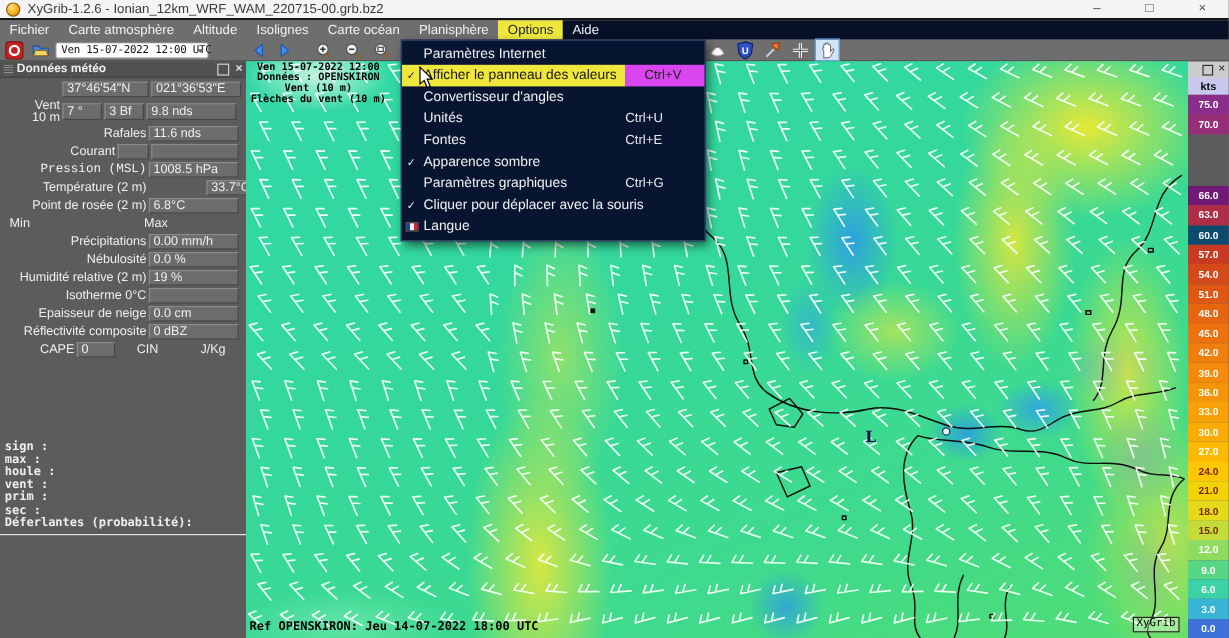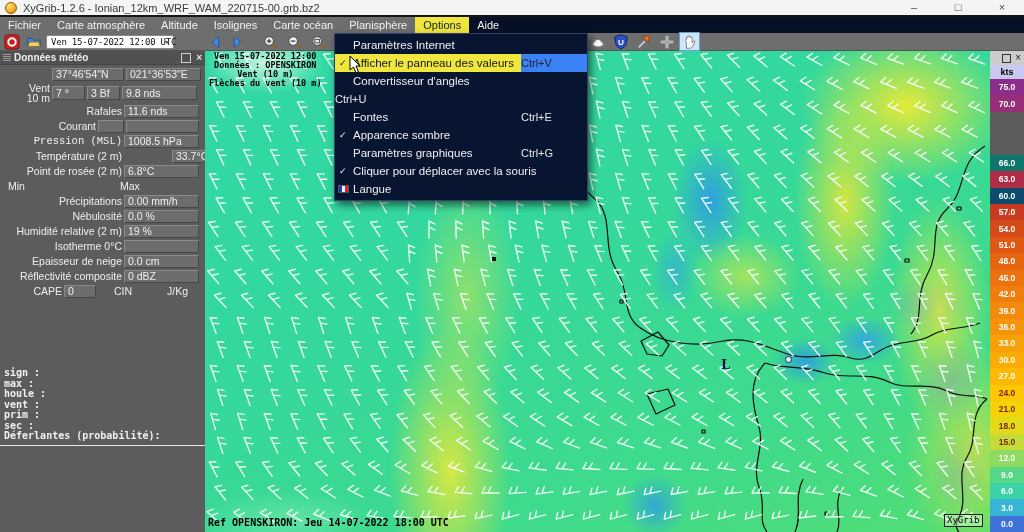--- a/index.html
+++ b/index.html
@@ -109,21 +109,21 @@
   .cb-cell.dark{color:#7a2800}
 
   
   #options-menu{position:absolute;left:334px;top:33px;width:252px;background:#081531;
                 border:1px solid #32406a;box-shadow:3px 4px 8px rgba(0,0,0,.55);padding:2px 0;
                 z-index:40;font-size:11.5px;color:#f0f0f0}
   .om-item{height:18px;display:flex;align-items:stretch}
   .om-left{flex:1;display:flex;align-items:center;padding-left:18px;position:relative;white-space:nowrap}
   .om-right{width:66px;display:flex;align-items:center;font-size:11px;color:#e8e8e8}
   .om-item.hl .om-left{background:#efe73c;color:#15151c}
-  .om-item.hl .om-right{background:#3b82f6;color:#222;padding-left:0;box-sizing:border-box}
+  .om-item.hl .om-right{background:#d946ef;color:#222;padding-left:16px;box-sizing:border-box}
   .om-check{position:absolute;left:4px;font-size:9px}
   .om-flag{position:absolute;left:3px;width:11px;height:8px;border:1px solid #555;box-sizing:border-box;
            background:linear-gradient(90deg,#1c3bb0 0 33%,#f4f4f4 33% 66%,#e02030 66% 100%)}
 
   #cursor{position:absolute;left:349px;top:55px;z-index:60}
 </style>
 </head>
 <body>
 
 <div id="app">
@@ -956,21 +956,21 @@
 
     <div id="colorbar">
       <div id="cb-title">
         <span id="cb-float"></span>
         <span id="cb-close">×</span>
       </div>
       <div id="cb-unit">kts</div>
       <div id="cb-cells">
           <div class="cb-cell" style="background: rgb(139, 45, 139);">75.0</div>
           <div class="cb-cell" style="background: rgb(151, 46, 120);">70.0</div>
-          <div class="cb-cell" style="background: #0f766e; margin-top: 43px;">66.0</div>
+          <div class="cb-cell" style="background: #701a75; margin-top: 43px;">66.0</div>
           <div class="cb-cell" style="background: rgb(176, 45, 71);">63.0</div>
           <div class="cb-cell" style="background: #0c4a6e;">60.0</div>
           <div class="cb-cell" style="background: rgb(201, 58, 34);">57.0</div>
           <div class="cb-cell" style="background: rgb(212, 74, 25);">54.0</div>
           <div class="cb-cell" style="background: rgb(222, 88, 20);">51.0</div>
           <div class="cb-cell" style="background: rgb(229, 101, 17);">48.0</div>
           <div class="cb-cell" style="background: rgb(235, 114, 15);">45.0</div>
           <div class="cb-cell" style="background: rgb(240, 126, 12);">42.0</div>
           <div class="cb-cell" style="background: rgb(243, 138, 11);">39.0</div>
           <div class="cb-cell" style="background: rgb(246, 148, 9);">36.0</div>
@@ -1005,20 +1005,23 @@
         </div>
         <div class="om-right">Ctrl+V</div>
       </div>
       <div class="om-item">
         <div class="om-left">
           <span>Convertisseur d'angles</span>
         </div>
         <div class="om-right"></div>
       </div>
       <div class="om-item">
+        <div class="om-left">
+          <span>Unités</span>
+        </div>
         <div class="om-right">Ctrl+U</div>
       </div>
       <div class="om-item">
         <div class="om-left">
           <span>Fontes</span>
         </div>
         <div class="om-right">Ctrl+E</div>
       </div>
       <div class="om-item">
         <div class="om-left">

